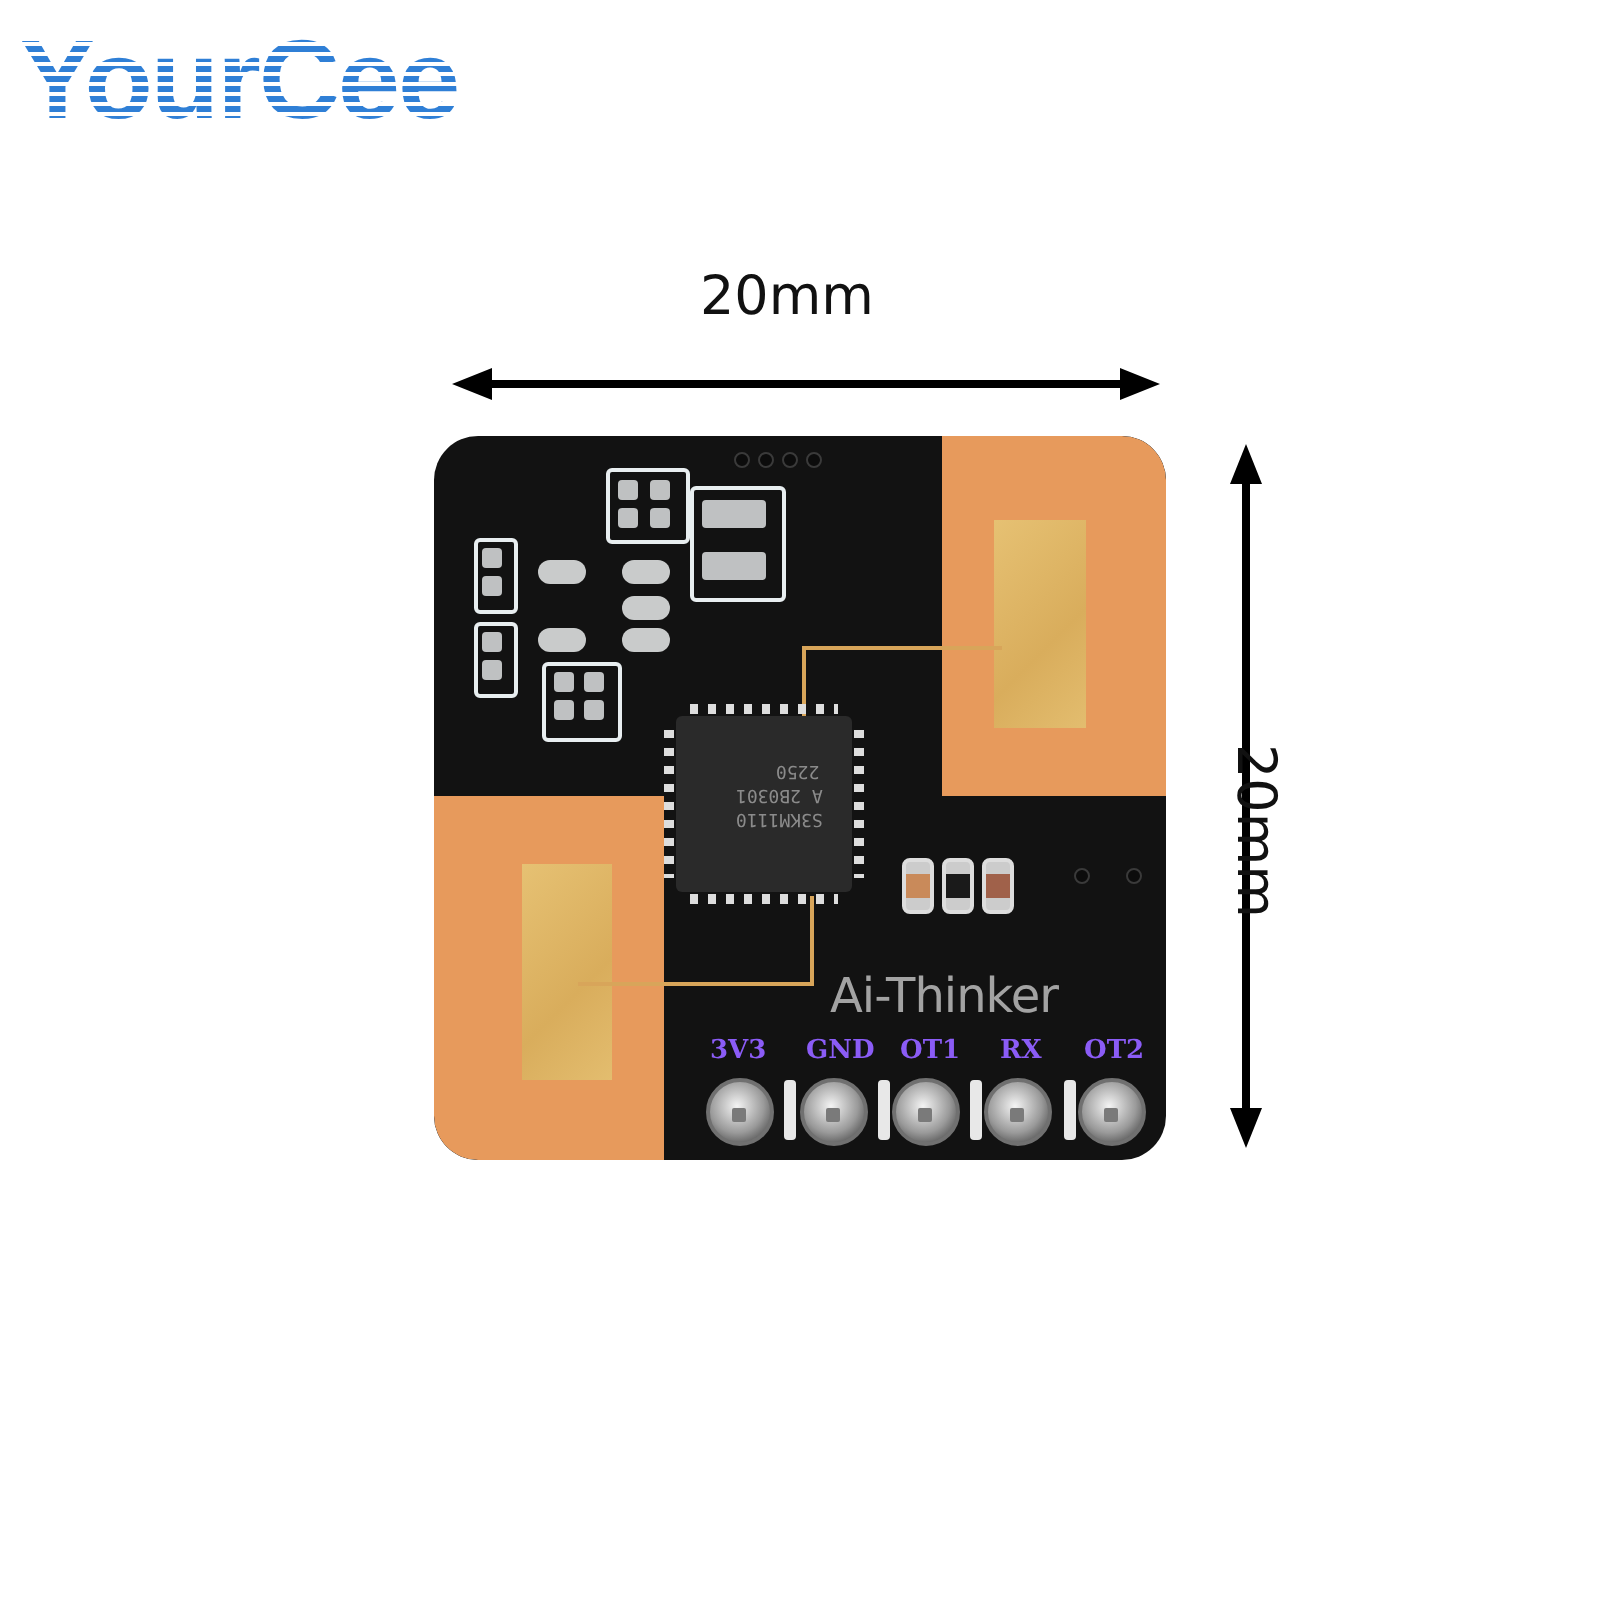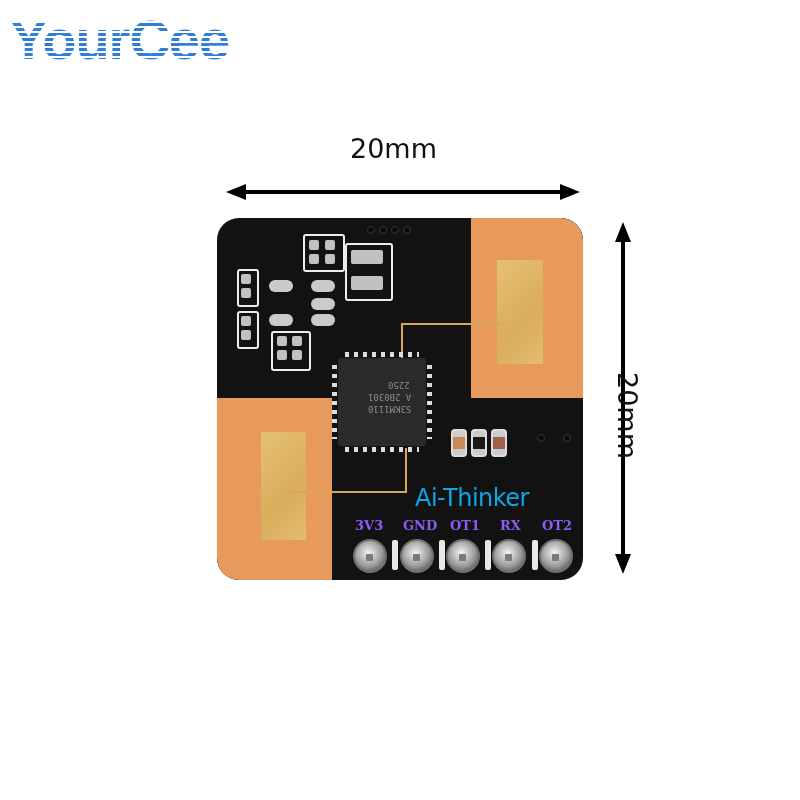--- a/index.html
+++ b/index.html
@@ -13,21 +13,21 @@
   .arrow-svg { position:absolute; left:0; top:0; }
   .pcb { position:absolute; left:217px; top:218px; width:366px; height:362px; border-radius:22px; overflow:hidden; background:#121212; }
   .orange { position:absolute; background:#e79a5c; }
   .patch { position:absolute; background:linear-gradient(135deg,#e6c173,#d9ad5c 60%,#e3bd6f); }
   .silk { position:absolute; border:2px solid #e8eef0; border-radius:3px; }
   .pad { position:absolute; background:#bfc1c2; border-radius:2px; }
   .pad-oval { position:absolute; background:#c9cbcb; border-radius:12px; }
   .chip { position:absolute; left:121px; top:140px; width:88px; height:88px; background:#2a2a2a; border-radius:3px; }
   .pin { position:absolute; background:#d9d9d9; }
   .chip-text { position:absolute; color:#8b8b8b; font-size:9px; font-family:"DejaVu Sans Mono", monospace; transform:rotate(180deg); white-space:nowrap; }
-  .logo-text { position:absolute; left:198px; top:266px; font-size:24px; color:#0ea5e9; font-family:"DejaVu Sans", sans-serif; letter-spacing:-0.5px; }
+  .logo-text { position:absolute; left:198px; top:266px; font-size:24px; color:#a3a3a3; font-family:"DejaVu Sans", sans-serif; letter-spacing:-0.5px; }
   .pin-label { position:absolute; top:300px; font-size:13px; font-weight:bold; color:#8b5cf6; font-family:"DejaVu Serif", serif; }
   .header-pin { position:absolute; top:321px; width:30px; height:30px; border-radius:50%; background:radial-gradient(circle at 45% 40%, #f4f4f4, #9a9a9a 55%, #5f5f5f 80%); border:2px solid #707070; }
   .header-pin::after { content:""; position:absolute; left:11px; top:13px; width:7px; height:7px; background:#7a7a7a; border-radius:1px; }
   .divider { position:absolute; top:322px; width:6px; height:30px; background:#e8e8e8; border-radius:2px; }
   .trace { position:absolute; background:#d8a55a; }
   .res { position:absolute; width:12px; height:24px; border:2px solid #ddd; border-radius:4px; }
   .via { position:absolute; width:6px; height:6px; border-radius:50%; border:1.5px solid #3a3a3a; background:#0c0c0c; }
 </style>
 </head>
 <body>

